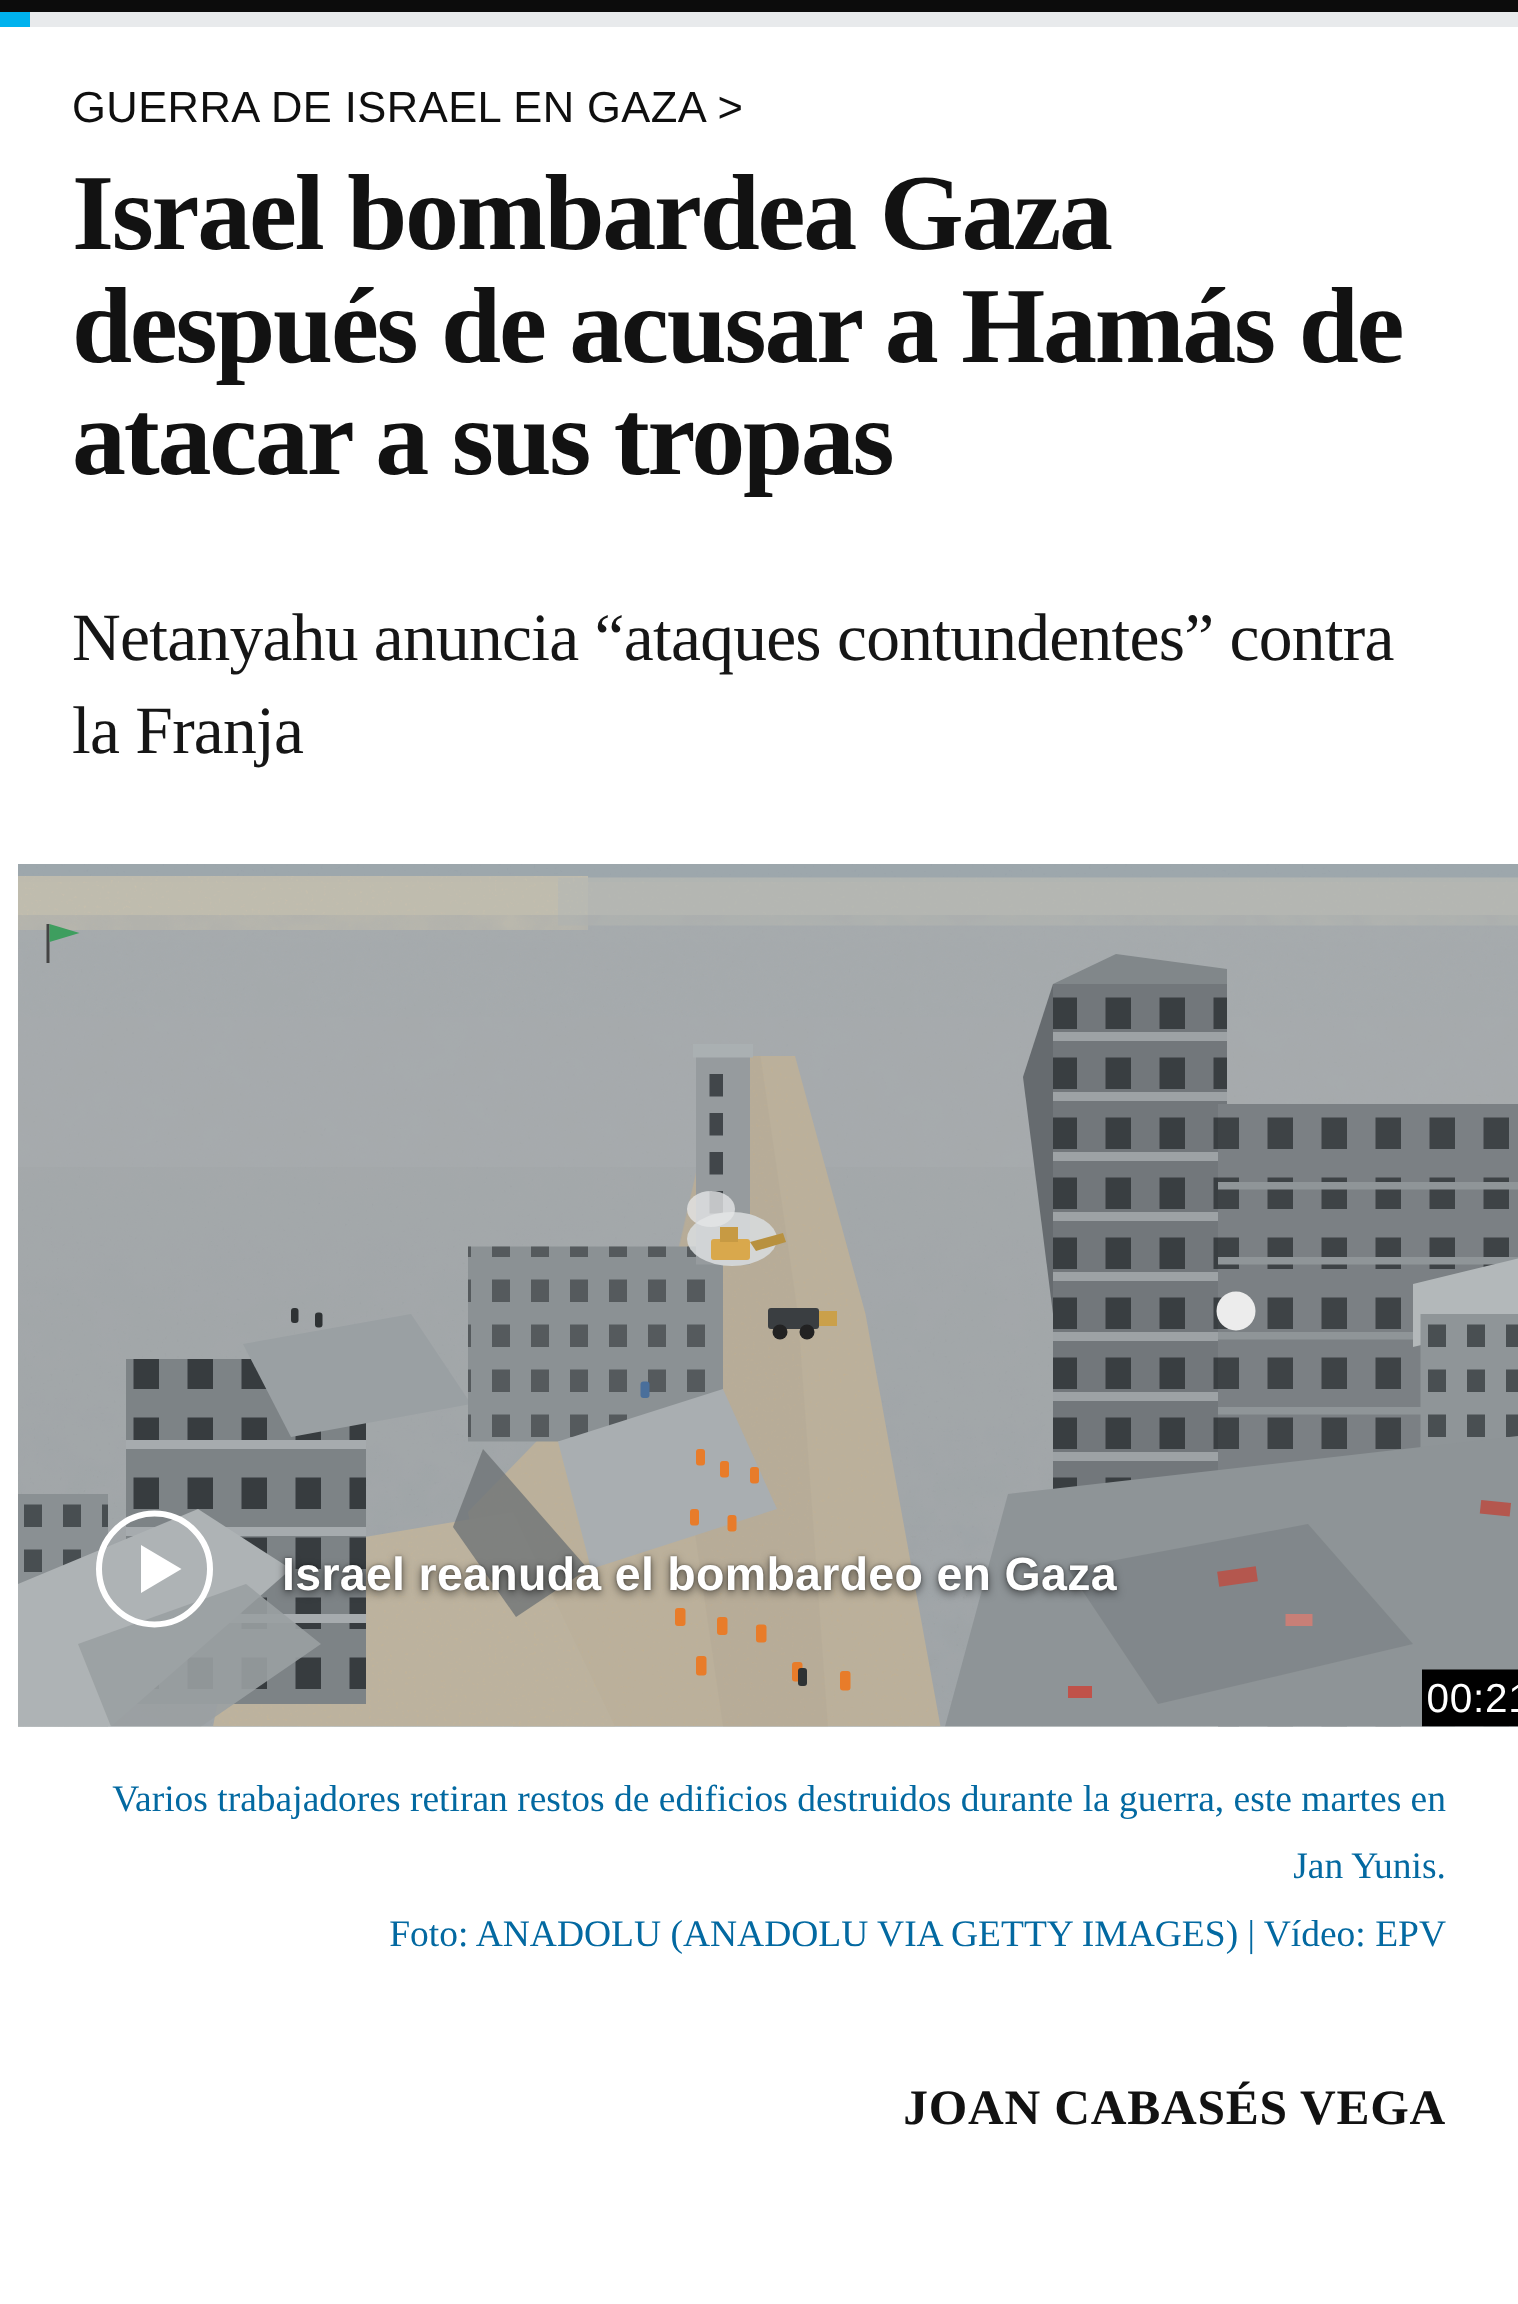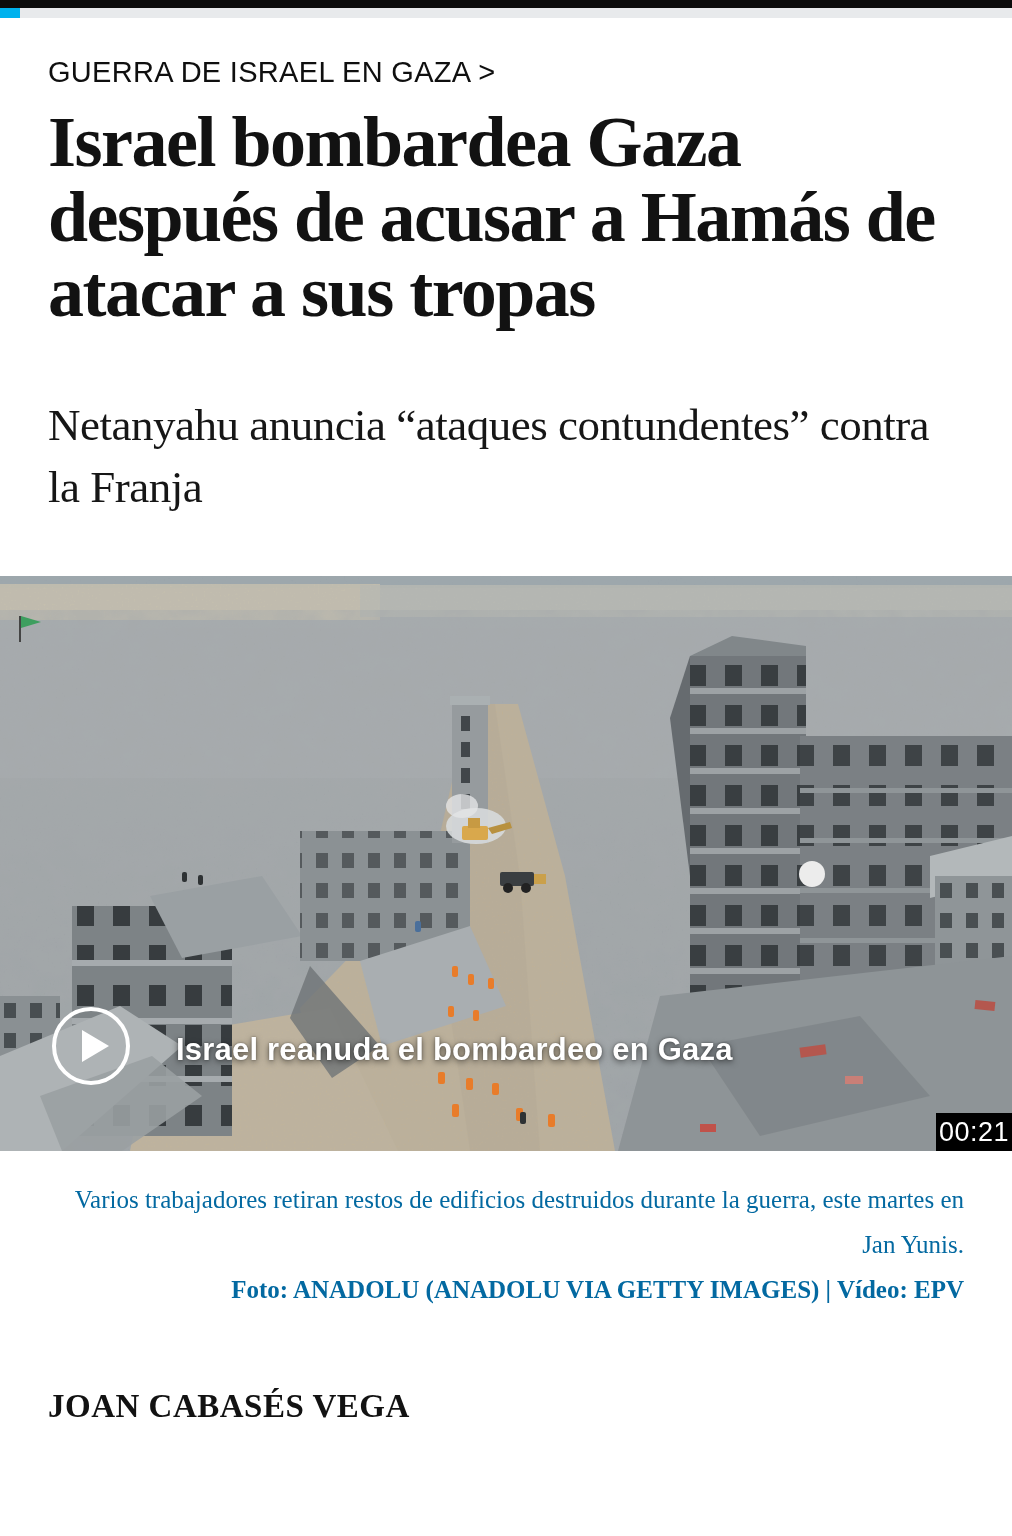--- a/index.html
+++ b/index.html
@@ -43,24 +43,24 @@
     border: 4px solid #fff; background: transparent; box-sizing: border-box; cursor: pointer; padding: 0; }
   .play-btn::after { content: ""; position: absolute; left: 26px; top: 19px; width: 0; height: 0;
     border-left: 27px solid #fff; border-top: 16px solid transparent; border-bottom: 16px solid transparent; }
   .video-title { position: absolute; left: 176px; top: 456px; width: 800px; font-size: 31px; font-weight: bold; color: #fff;
     text-shadow: 0 2px 6px rgba(0,0,0,0.55), 0 0 2px rgba(0,0,0,0.4); letter-spacing: 0.2px; }
   .duration-badge { position: absolute; right: 0; bottom: 0; min-width: 76px; height: 38px; background: #000; color: #fff;
     display: flex; align-items: center; justify-content: center; font-size: 27px; letter-spacing: 0.5px; }
 
   
   .caption { margin-top: 26px; padding: 0 48px; text-align: right; font-family: "Liberation Serif", serif; font-size: 25px; line-height: 45px; color: #0369a1; }
-  .caption-credit { font-weight: bold; }
-
-  
-  .author-row { margin-top: 76px; text-align: left; }
+  .caption-credit { font-weight: normal; }
+
+  
+  .author-row { margin-top: 76px; text-align: right; }
   .author-link { font-family: "Liberation Serif", serif; font-weight: bold; font-size: 33px; letter-spacing: 0.5px; color: #121212; text-decoration: none; }
 </style>
 </head>
 <body>
 
 <div class="page">
 
   <div class="top-bar"></div>
 
 
@@ -70,21 +70,21 @@
 
   <main class="article">
 
     <a class="kicker" href="#"><span>GUERRA DE ISRAEL EN GAZA</span>
       <span>&gt;</span></a>
 
     <h1 class="headline">Israel bombardea Gaza después de acusar a Hamás de atacar a sus tropas</h1>
 
     <h2 class="subheadline">Netanyahu anuncia “ataques contundentes” contra la Franja</h2>
 
-    <figure class="video-figure" style="margin-block:58px 0;">
+    <figure class="video-figure" style="margin-block:58px 0;padding-left:12px;">
       <div class="video-frame">
 
         <svg width="1012" height="575" viewBox="0 0 1012 575" preserveAspectRatio="none" xmlns="http://www.w3.org/2000/svg">
           <defs>
             <linearGradient id="gBase" x1="0" y1="0" x2="0" y2="1">
               <stop offset="0" stop-color="#a6abae"></stop>
               <stop offset="0.45" stop-color="#9aa0a3"></stop>
               <stop offset="1" stop-color="#90979b"></stop>
             </linearGradient>
             <pattern id="win1" width="26" height="30" patternUnits="userSpaceOnUse">

